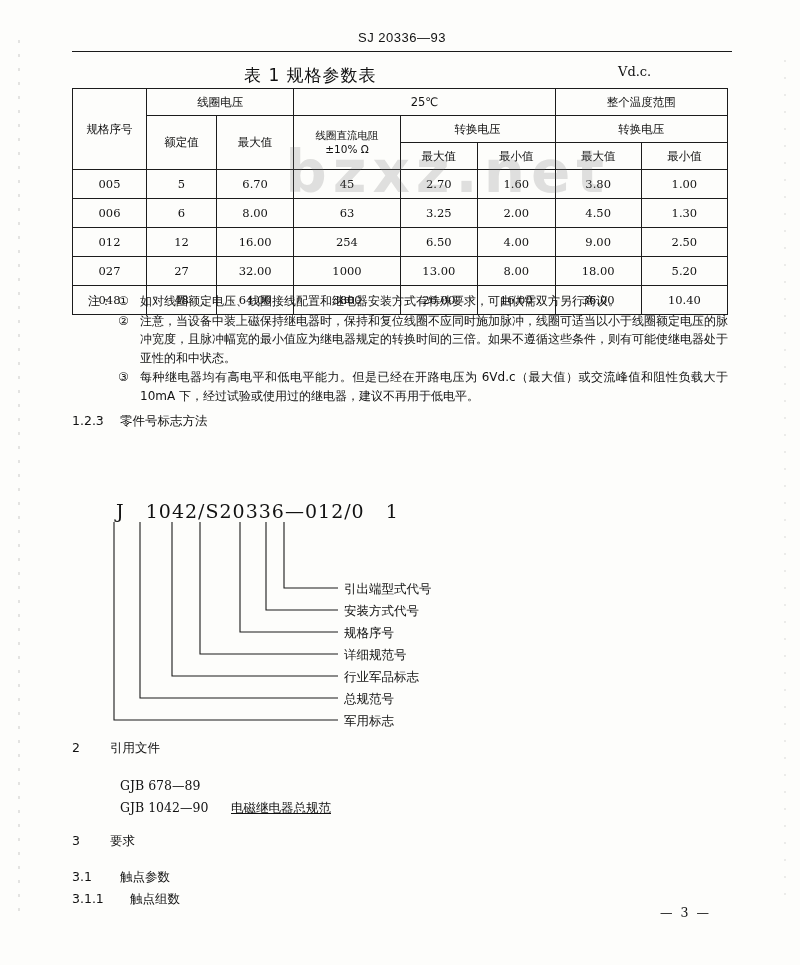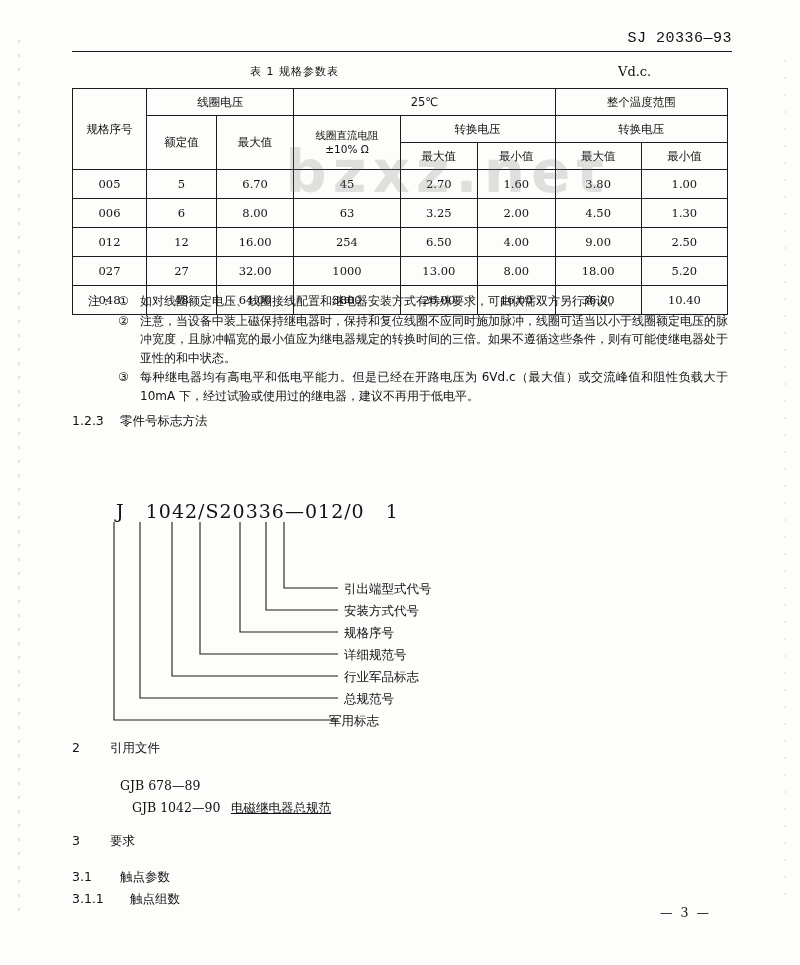--- a/index.html
+++ b/index.html
@@ -28,36 +28,36 @@
   }
   .scan-edge-r {
     position: absolute; right: 14px; top: 60px; width: 2px; height: 840px;
     background: repeating-linear-gradient(to bottom, rgba(0,0,0,0.07) 0 2px, transparent 2px 17px);
   }
 
   
   .header {
     position: absolute;
     left: 72px; top: 30px; width: 660px;
-    text-align: right;
-    font-size: 15px;
+    text-align: center;
+    font-size: 13px;
     letter-spacing: 0.5px;
-    font-family: Liberation Mono, monospace;
+    font-family: Liberation Sans, sans-serif;
   }
   .header-rule {
     position: absolute;
     left: 72px; top: 51px; width: 660px; height: 1px;
     background: #1a1a1a;
   }
 
   
   .table-title {
     position: absolute;
-    left: 250px; top: 64px;
-    font-size: 11px;
+    left: 244px; top: 64px;
+    font-size: 17px;
     letter-spacing: 1px;
   }
   .table-unit {
     position: absolute;
     left: 618px; top: 64px;
     font-size: 13px;
     font-family: "DejaVu Serif", "Liberation Serif", serif;
   }
 
   
@@ -324,29 +324,29 @@
 
       <path d="M26 22 L26 220 L250 220" fill="none" stroke="#1a1a1a" stroke-width="1.1"></path>
     </svg>
 
     <div class="pn-label" style="left:256px; top:81px;">引出端型式代号</div>
     <div class="pn-label" style="left:256px; top:103px;">安装方式代号</div>
     <div class="pn-label" style="left:256px; top:125px;">规格序号</div>
     <div class="pn-label" style="left:256px; top:147px;">详细规范号</div>
     <div class="pn-label" style="left:256px; top:169px;">行业军品标志</div>
     <div class="pn-label" style="left:256px; top:191px;">总规范号</div>
-    <div class="pn-label" style="left:241px; top:213px;">军用标志</div>
+    <div class="pn-label" style="left:256px; top:213px;">军用标志</div>
   </div>
 
   <div class="sec-head" style="left:72px; top:740px;">2</div>
   <div class="sec-head" style="left:110px; top:740px;">引用文件</div>
 
   <div class="ref-line" style="left:120px; top:778px;">GJB 678—89</div>
 
-  <div class="ref-line" style="left:132px; top:800px;">GJB 1042—90</div>
+  <div class="ref-line" style="left:120px; top:800px;">GJB 1042—90</div>
   <div class="ref-line ref-zh" style="left:231px; top:800px;text-decoration:underline;">电磁继电器总规范</div>
 
   <div class="sec-head" style="left:72px; top:833px;">3</div>
   <div class="sec-head" style="left:110px; top:833px;">要求</div>
 
   <div class="sec-head" style="left:72px; top:869px;">3.1</div>
   <div class="sec-head" style="left:120px; top:869px;">触点参数</div>
 
   <div class="sec-head" style="left:72px; top:891px;">3.1.1</div>
   <div class="sec-head" style="left:130px; top:891px;">触点组数</div>

